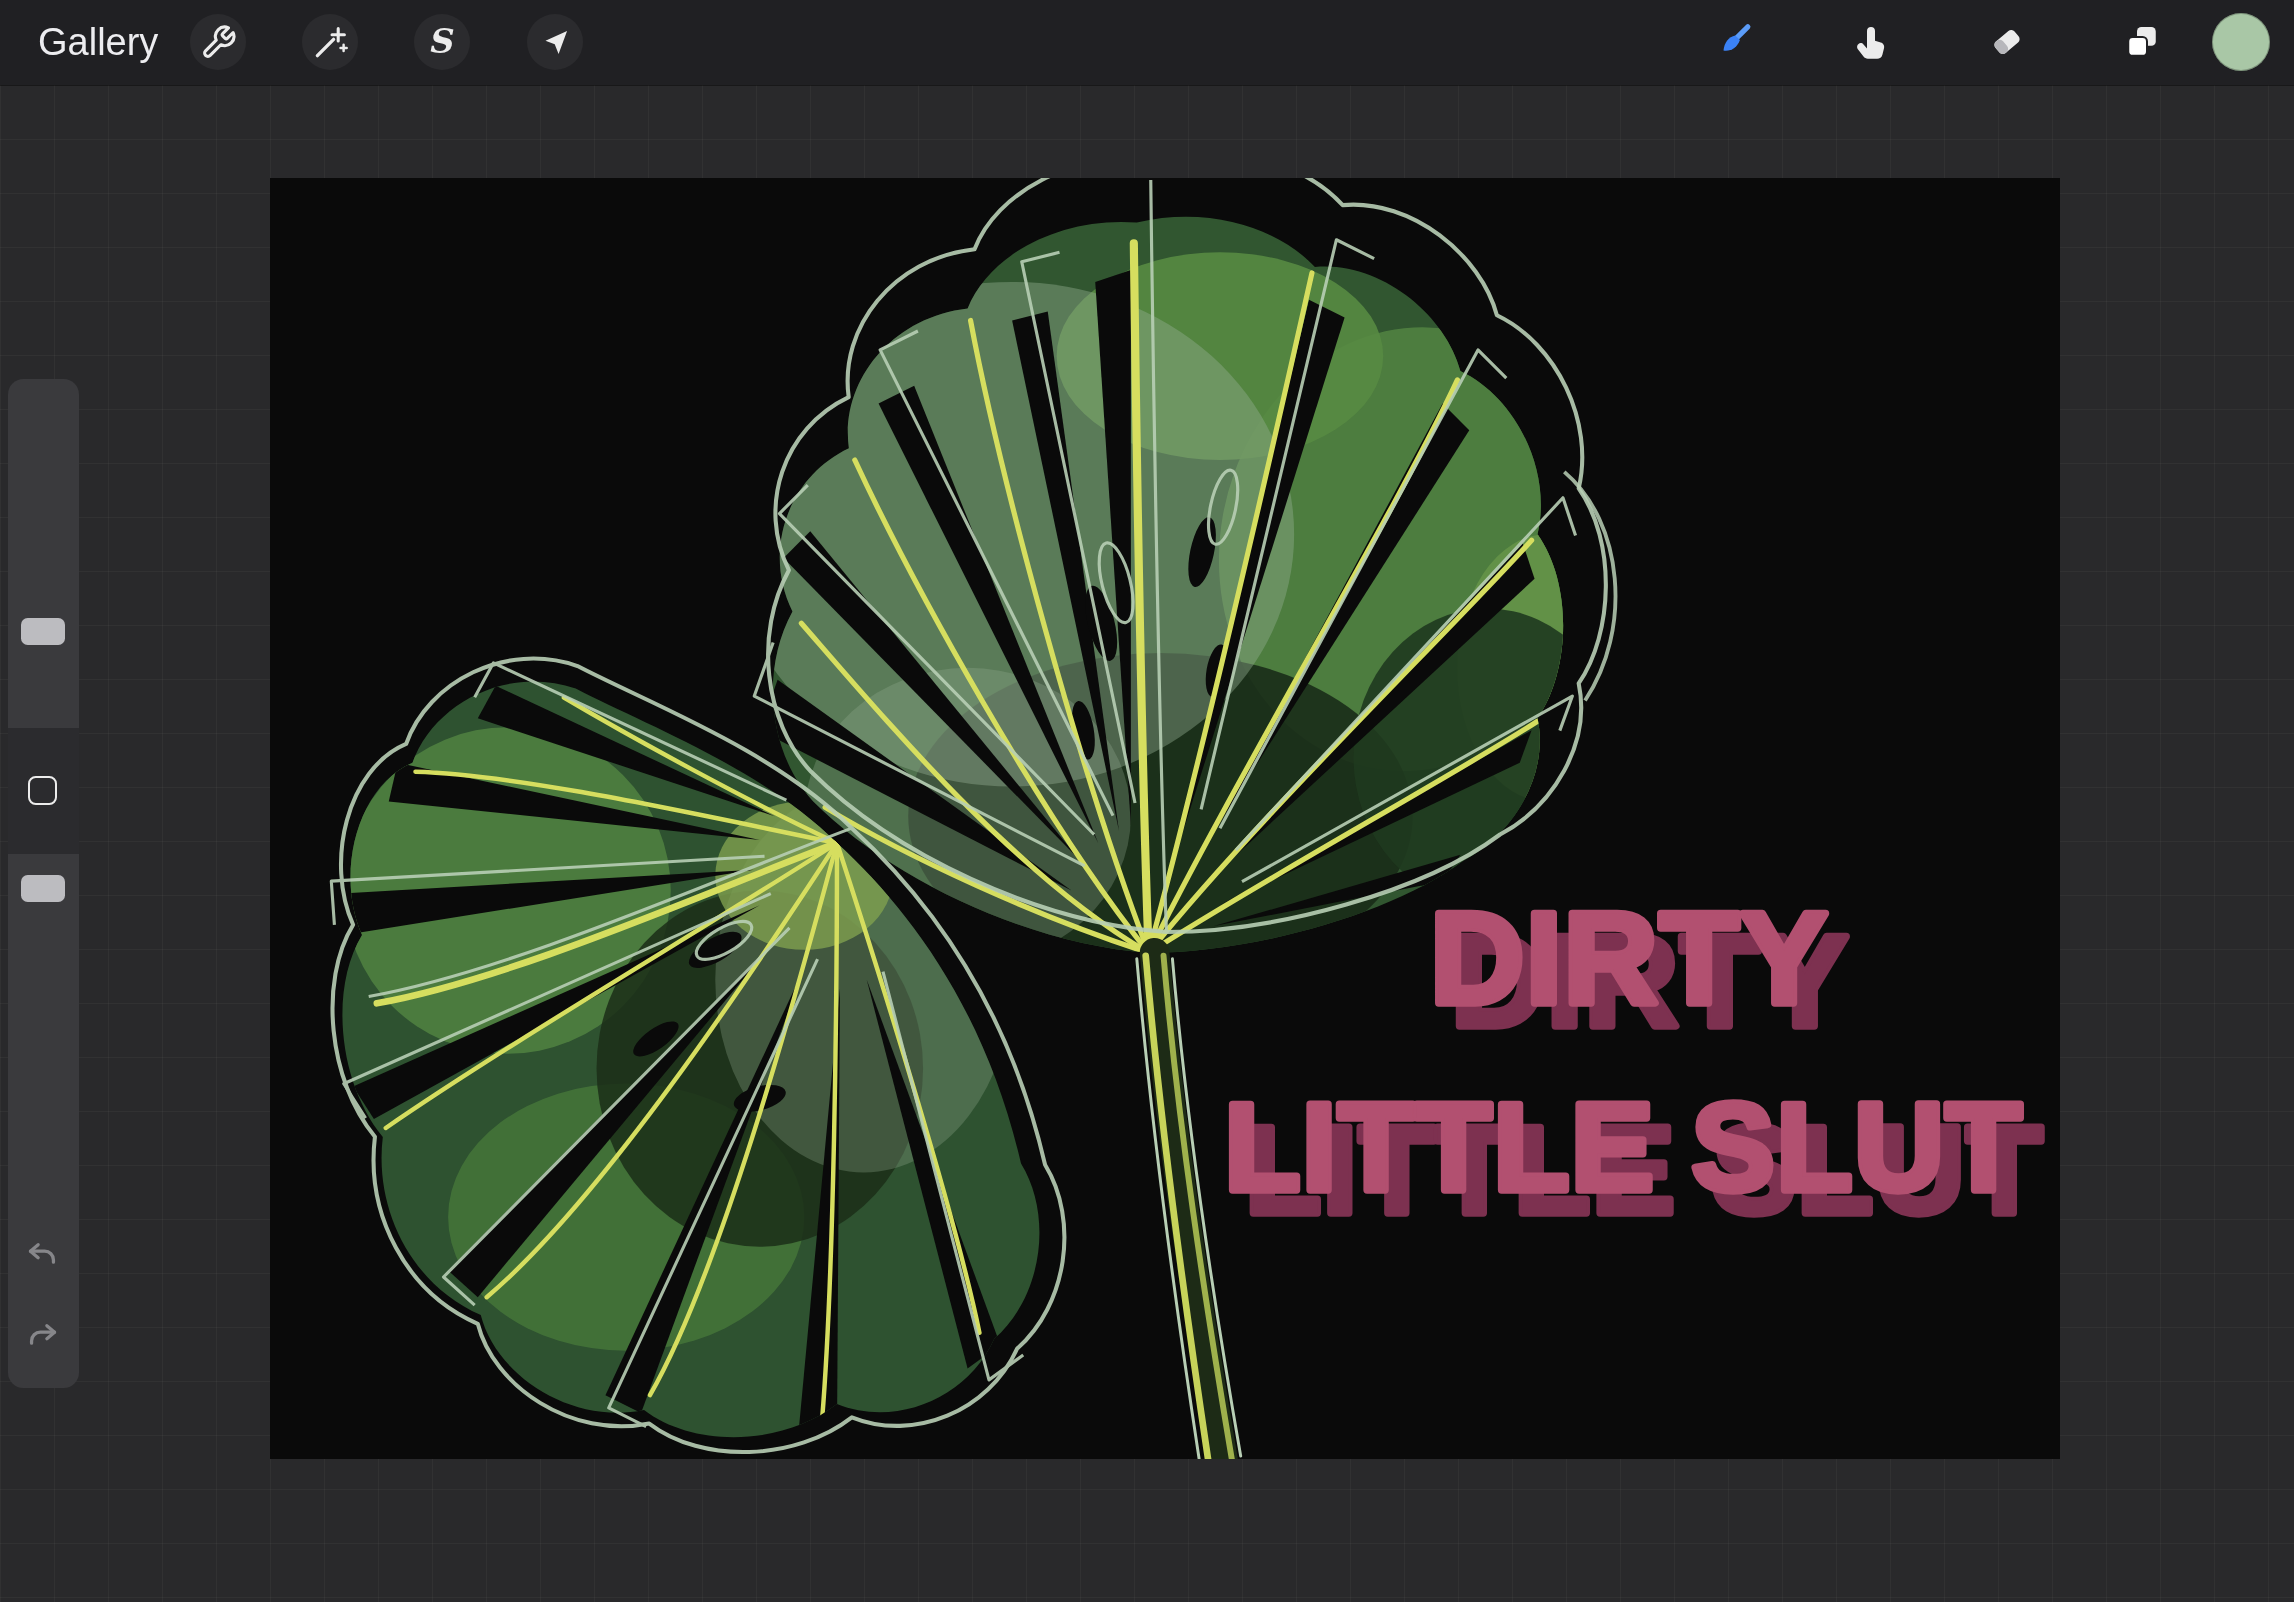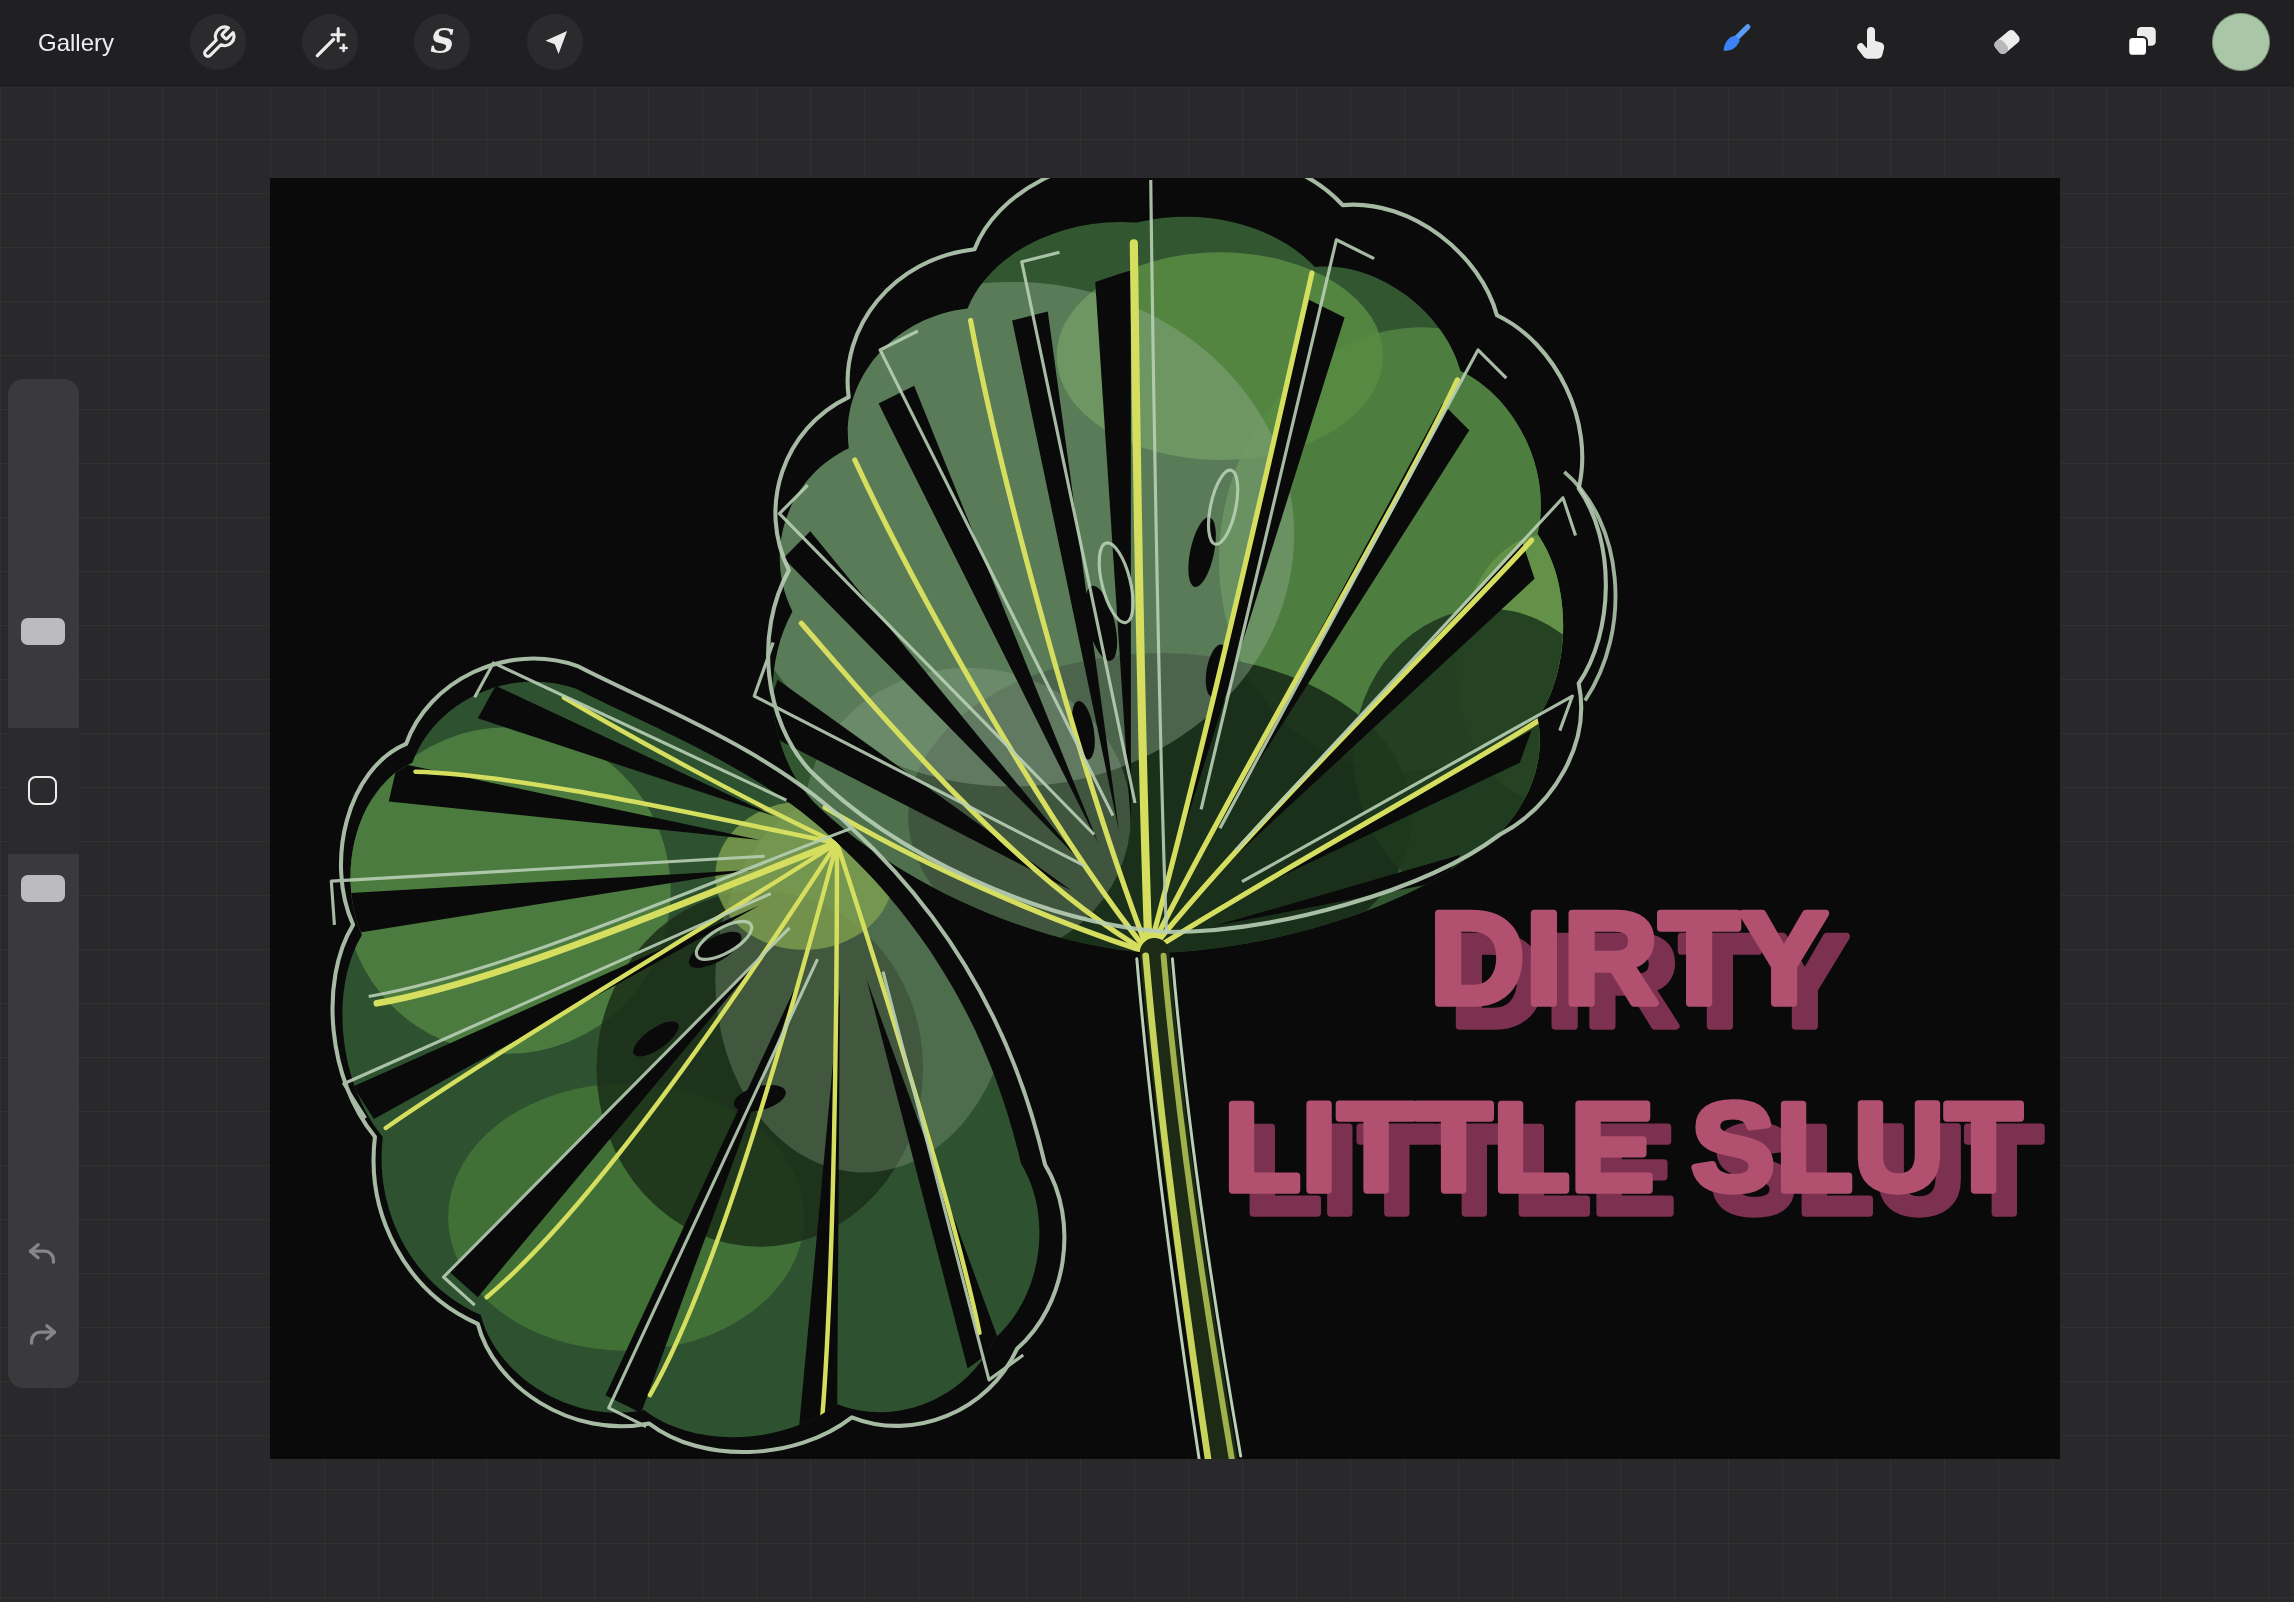--- a/index.html
+++ b/index.html
@@ -12,21 +12,21 @@
 
   
   .topbar{
     position:absolute;top:0;left:0;width:2294px;height:85px;
     background:#202023;z-index:10;
     box-shadow:0 1px 0 rgba(0,0,0,.5);
   }
   .gallery-btn{
     position:absolute;left:38px;top:0;height:85px;
     background:none;border:none;padding:0;
-    color:#ededf0;font-size:24px;line-height:85px;
+    color:#ededf0;font-size:38px;line-height:85px;
     font-family:"Liberation Sans",sans-serif;cursor:pointer;
   }
   .tb-btn{
     position:absolute;top:14.4px;width:56px;height:56px;border-radius:50%;
     background:#2b2b2e;border:none;padding:0;cursor:pointer;
     display:flex;align-items:center;justify-content:center;
   }
   .tb-btn.plain{background:transparent;}
   .b-actions{left:190px}.b-adjust{left:302px}.b-select{left:414px}.b-transform{left:527px}
   .b-brush{left:1706px}.b-smudge{left:1843px}.b-eraser{left:1979px}.b-layers{left:2114px}

